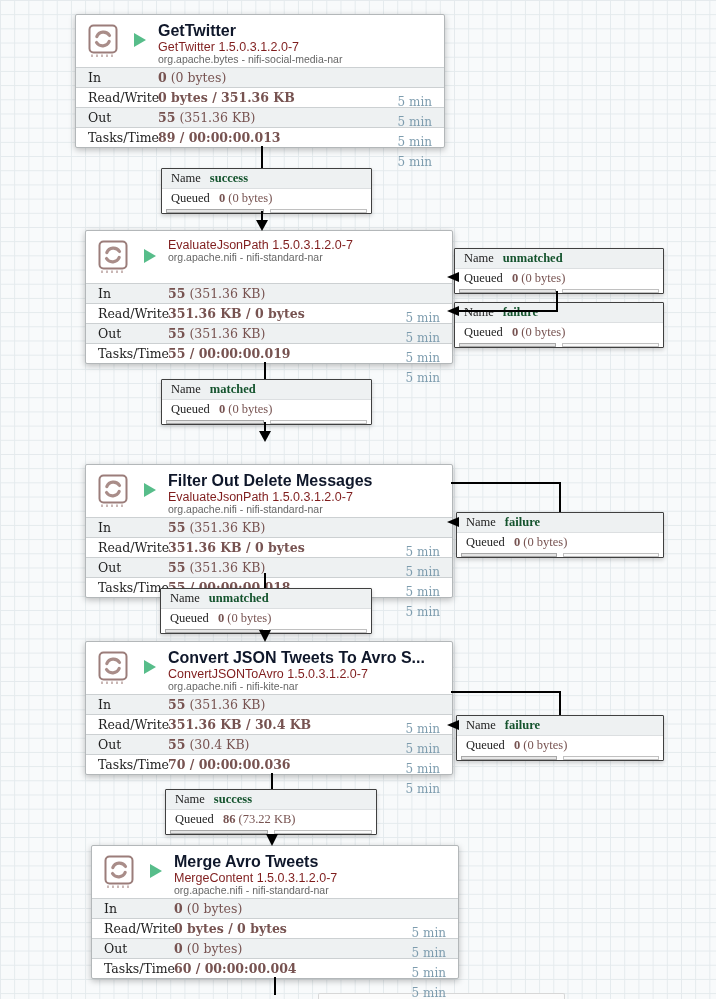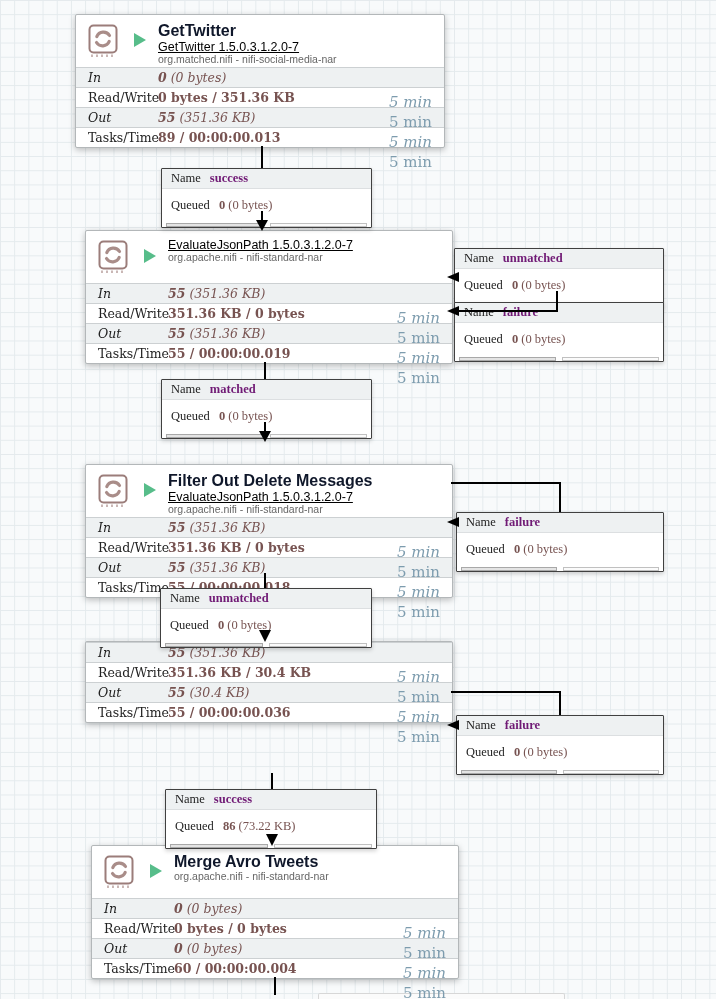--- a/index.html
+++ b/index.html
@@ -19,39 +19,39 @@
   }
   .proc-header{position:relative;height:52px;}
   .proc-icon{position:absolute;left:12px;top:9px;width:31px;height:34px;}
   .run-icon{
     position:absolute;left:58px;top:18px;width:0;height:0;
     border-top:7px solid transparent;border-bottom:7px solid transparent;
     border-left:12px solid #57bd8a;
   }
   .proc-titles{margin-left:82px;padding-top:7px;line-height:1.12;}
   .proc-title{font-size:16px;font-weight:600;color:#0f172a;white-space:nowrap;}
-  .proc-type{font-size:12.5px;color:#000000;white-space:nowrap;text-decoration:underline;}
+  .proc-type{font-size:12.5px;color:#7f1d1d;white-space:nowrap;}
   .proc-bundle{font-size:10.5px;color:#666;white-space:nowrap;}
   .stat-row{
     display:flex;align-items:center;height:19px;padding:0 12px;
     border-top:1px solid #ccd0d2;font-family:"DejaVu Serif",serif;font-size:12.5px;
   }
-  .stat-row.alt{background:#eef1f2;font-style:italic;}
+  .stat-row.alt{background:#eef1f2;}
   .stat-label{width:70px;color:#222;flex:none;}
   .stat-value{color:#775351;white-space:nowrap;}
   .stat-value b{font-weight:700;}
-  .stat-time{margin-left:auto;color:#7d9cae;font-size:15px;margin-top:48px;}
+  .stat-time{margin-left:auto;color:#7d9cae;font-size:12px;margin-top:48px;}
   .conn{
     position:absolute;background:#fff;border:1px solid #404040;border-radius:1px;
     box-shadow:0 2px 4px rgba(0,0,0,.18);z-index:2;
     font-family:Liberation Serif, serif;font-size:12.5px;
   }
   .conn-name-row{height:19px;background:#eef1f2;display:flex;align-items:center;padding:0 9px;color:#222;border-bottom:1px solid #dcdfe1;}
-  .conn-name-row b{color:#701a75;margin-left:9px;}
-  .conn-q-row{height:33px;display:flex;align-items:center;padding:0 9px;color:#222;background:#fff;}
+  .conn-name-row b{color:#14532d;margin-left:9px;}
+  .conn-q-row{height:19px;display:flex;align-items:center;padding:0 9px;color:#222;background:#fff;}
   .conn-q-row .qv{color:#775351;margin-left:9px;}
   .conn-q-row .qv b{font-weight:700;}
   .conn-bars{height:5px;display:flex;gap:6px;align-items:center;padding:0 4px;}
   .bar{height:2px;flex:1;border:1px solid #c0c0c0;}
   .bar.b1{background:#e4e4e4;border-color:#a8a8a8;}
   .bar.b2{background:#fbfbfb;}
   #wires{position:absolute;left:0;top:0;z-index:5;pointer-events:none;}
   #peek{
     position:absolute;left:318px;top:993px;width:245px;height:6px;
     background:#fbfbfb;border:1px solid #d7d7d7;border-bottom:none;border-radius:2px 2px 0 0;z-index:1;
@@ -67,21 +67,21 @@
         <rect x="1.5" y="1.5" width="27" height="27" rx="4" fill="#fff" stroke="#9b7d7a" stroke-width="2"></rect>
         <path d="M21.5 11.5 A7.2 7.2 0 0 0 8.8 12.6" fill="none" stroke="#a98d89" stroke-width="3.2" stroke-linecap="round"></path>
         <path d="M8.5 18.5 A7.2 7.2 0 0 0 21.2 17.4" fill="none" stroke="#a98d89" stroke-width="3.2" stroke-linecap="round"></path>
         <path d="M4 30.5 v2.5 M9 30.5 v2.5 M14 30.5 v2.5 M19 30.5 v2.5 M24 30.5 v2.5" stroke="#b49a97" stroke-width="1.4"></path>
       </svg>
     </div>
     <div class="run-icon"></div>
     <div class="proc-titles">
       <div class="proc-title">GetTwitter</div>
       <div class="proc-type">GetTwitter 1.5.0.3.1.2.0-7</div>
-      <div class="proc-bundle">org.matched.nifi - nifi-social-media-nar</div>
+      <div class="proc-bundle">org.apache.bytes - nifi-social-media-nar</div>
     </div>
   </div>
   <div class="stat-row alt">
     <span class="stat-label">In</span>
     <span class="stat-value"><b>0</b><span> (0 bytes)</span></span>
     <span class="stat-time">5 min</span>
   </div>
   <div class="stat-row">
     <span class="stat-label">Read/Write</span>
     <span class="stat-value"><b>0 bytes / 351.36 KB</b><span></span></span>
@@ -170,55 +170,72 @@
     <span class="stat-time">5 min</span>
   </div>
   <div class="stat-row">
     <span class="stat-label">Tasks/Time</span>
     <span class="stat-value"><b>55 / 00:00:00.018</b><span></span></span>
     <span class="stat-time">5 min</span>
   </div>
 </div>
 
 <div class="proc" style="left:85px;top:641px">
+  <div class="proc-header">
+    <div class="proc-icon">
+      <svg width="31" height="34" viewBox="0 0 31 34">
+        <rect x="1.5" y="1.5" width="27" height="27" rx="4" fill="#fff" stroke="#9b7d7a" stroke-width="2"></rect>
+        <path d="M21.5 11.5 A7.2 7.2 0 0 0 8.8 12.6" fill="none" stroke="#a98d89" stroke-width="3.2" stroke-linecap="round"></path>
+        <path d="M8.5 18.5 A7.2 7.2 0 0 0 21.2 17.4" fill="none" stroke="#a98d89" stroke-width="3.2" stroke-linecap="round"></path>
+        <path d="M4 30.5 v2.5 M9 30.5 v2.5 M14 30.5 v2.5 M19 30.5 v2.5 M24 30.5 v2.5" stroke="#b49a97" stroke-width="1.4"></path>
+      </svg>
+    </div>
+    <div class="run-icon"></div>
+    <div class="proc-titles">
+      <div class="proc-title">Convert JSON Tweets To Avro S...</div>
+      <div class="proc-type">ConvertJSONToAvro 1.5.0.3.1.2.0-7</div>
+      <div class="proc-bundle">org.apache.nifi - nifi-kite-nar</div>
+    </div>
+  </div>
   <div class="stat-row alt">
     <span class="stat-label">In</span>
     <span class="stat-value"><b>55</b><span> (351.36 KB)</span></span>
     <span class="stat-time">5 min</span>
   </div>
   <div class="stat-row">
     <span class="stat-label">Read/Write</span>
     <span class="stat-value"><b>351.36 KB / 30.4 KB</b><span></span></span>
     <span class="stat-time">5 min</span>
   </div>
   <div class="stat-row alt">
     <span class="stat-label">Out</span>
     <span class="stat-value"><b>55</b><span> (30.4 KB)</span></span>
     <span class="stat-time">5 min</span>
   </div>
   <div class="stat-row">
     <span class="stat-label">Tasks/Time</span>
-    <span class="stat-value"><b>55 / 00:00:00.036</b><span></span></span>
+    <span class="stat-value"><b>70 / 00:00:00.036</b><span></span></span>
     <span class="stat-time">5 min</span>
   </div>
 </div>
 
 <div class="proc" style="left:91px;top:845px">
   <div class="proc-header">
     <div class="proc-icon">
       <svg width="31" height="34" viewBox="0 0 31 34">
         <rect x="1.5" y="1.5" width="27" height="27" rx="4" fill="#fff" stroke="#9b7d7a" stroke-width="2"></rect>
         <path d="M21.5 11.5 A7.2 7.2 0 0 0 8.8 12.6" fill="none" stroke="#a98d89" stroke-width="3.2" stroke-linecap="round"></path>
         <path d="M8.5 18.5 A7.2 7.2 0 0 0 21.2 17.4" fill="none" stroke="#a98d89" stroke-width="3.2" stroke-linecap="round"></path>
         <path d="M4 30.5 v2.5 M9 30.5 v2.5 M14 30.5 v2.5 M19 30.5 v2.5 M24 30.5 v2.5" stroke="#b49a97" stroke-width="1.4"></path>
       </svg>
     </div>
     <div class="run-icon"></div>
     <div class="proc-titles">
       <div class="proc-title">Merge Avro Tweets</div>
+      <div class="proc-type">MergeContent 1.5.0.3.1.2.0-7</div>
       <div class="proc-bundle">org.apache.nifi - nifi-standard-nar</div>
     </div>
   </div>
   <div class="stat-row alt">
     <span class="stat-label">In</span>
     <span class="stat-value"><b>0</b><span> (0 bytes)</span></span>
     <span class="stat-time">5 min</span>
   </div>
   <div class="stat-row">
     <span class="stat-label">Read/Write</span>

